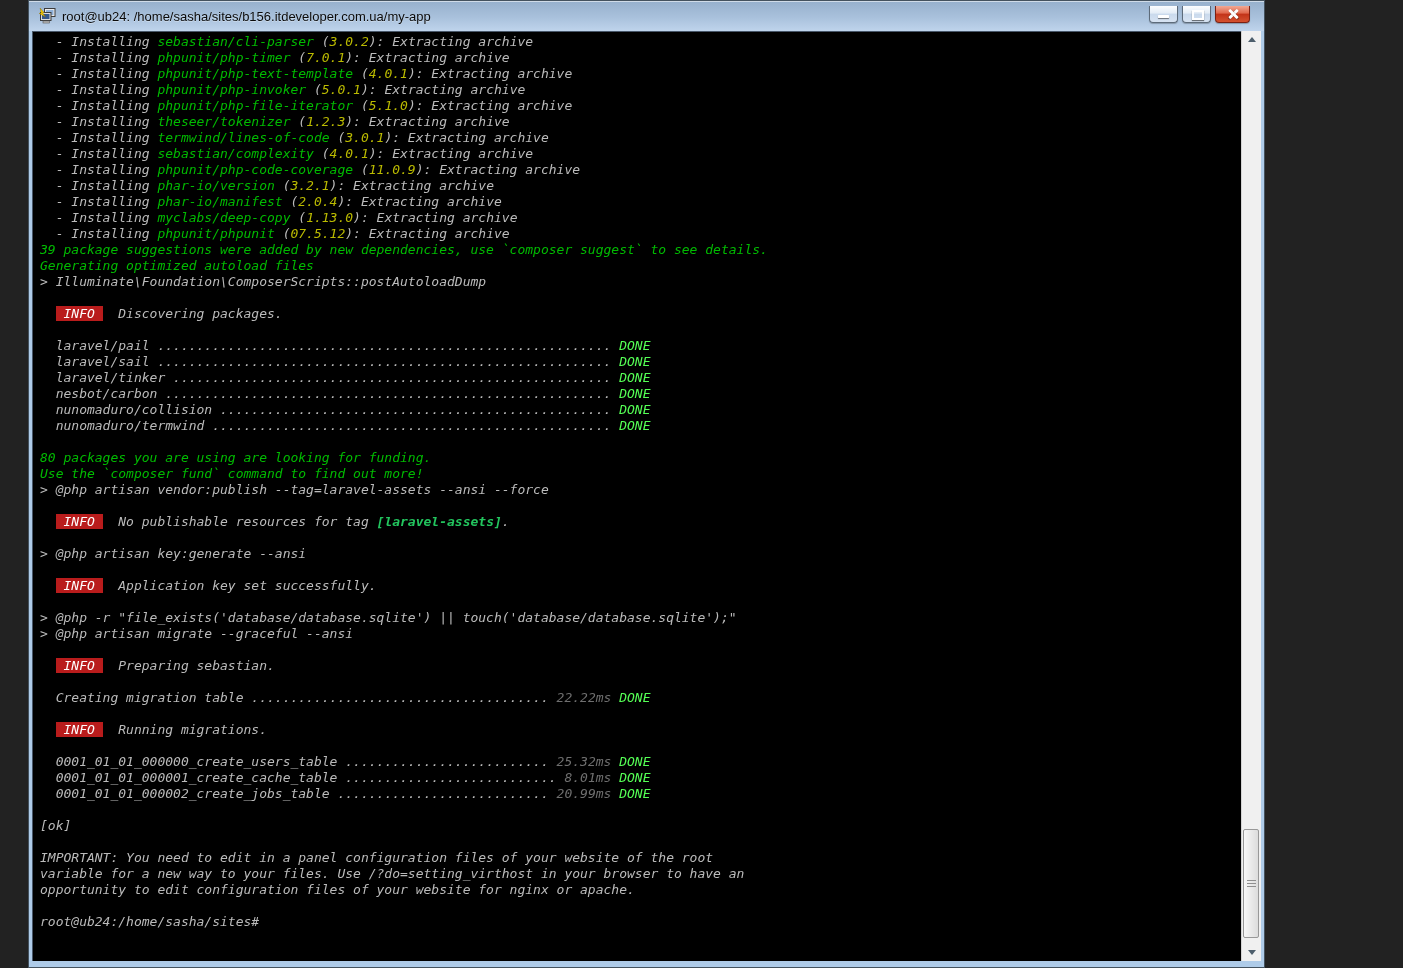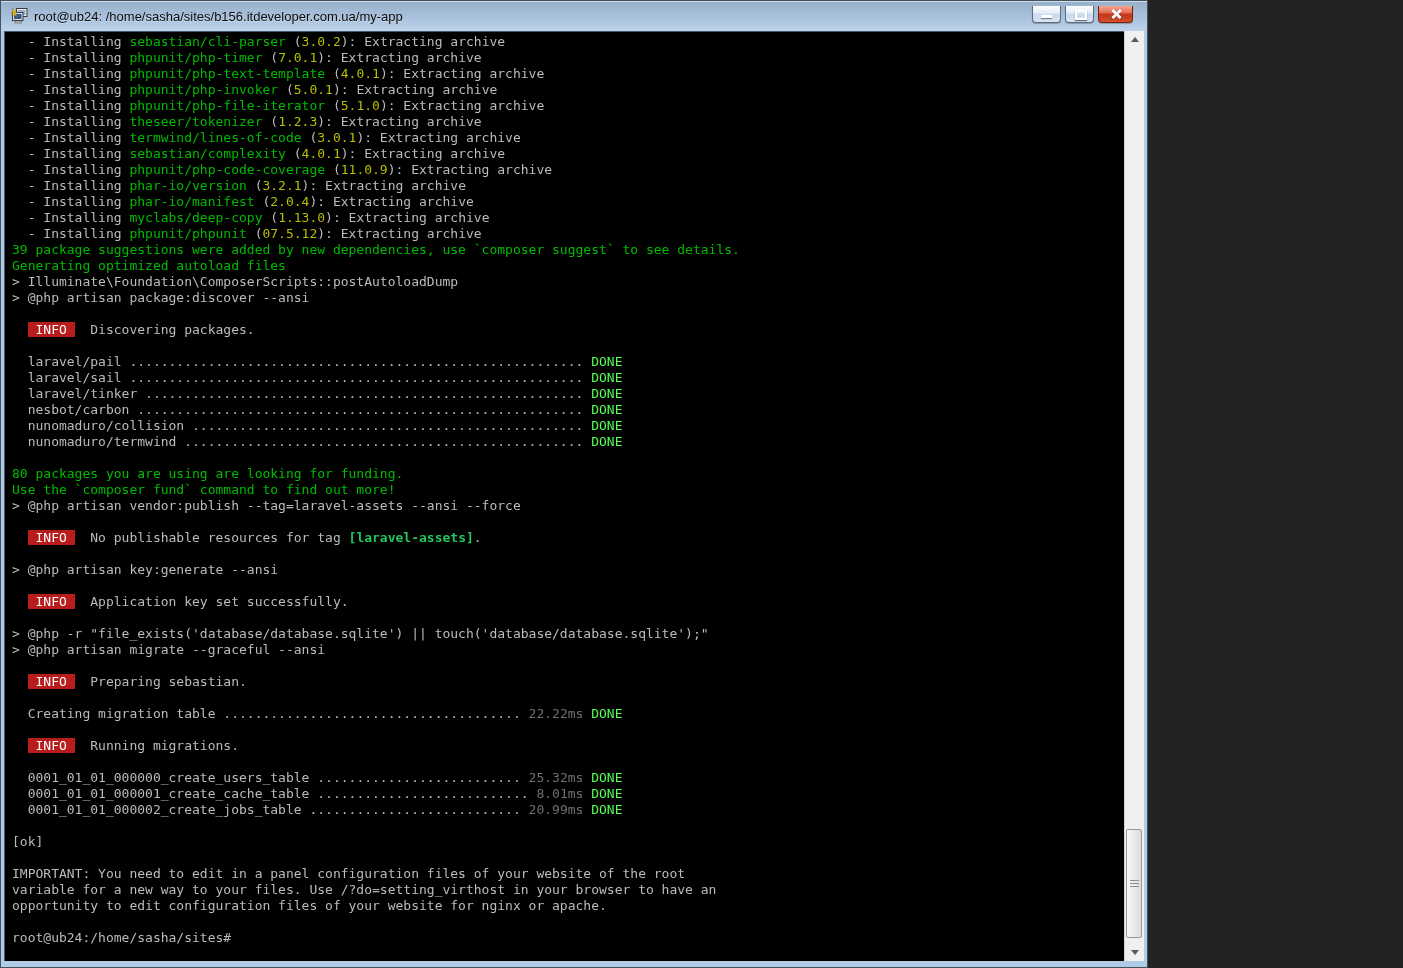--- a/index.html
+++ b/index.html
@@ -1,20 +1,21 @@
 <!DOCTYPE html>
 <html><head>
 <meta charset="utf-8">
 <style>
   html,body { margin:0; padding:0; background:#222; }
   .window {
-    position:relative; width:1148px; height:968px; box-sizing:border-box;
+    position:relative; width:1237px; height:968px; box-sizing:border-box;
     background:#aecbe8; border:1px solid #44525e;
     font-family:"Liberation Sans", sans-serif;
     overflow:hidden;
+    margin-left:28px;
   }
   
   .titlebar {
     position:absolute; top:0; left:0; right:0; height:30px; box-sizing:border-box;
     background:linear-gradient(to bottom,#96b0cc 0%, #a9c1dc 55%, #bfd4ec 100%);
     box-shadow: inset 0 1px 0 rgba(255,255,255,0.55);
     display:flex; align-items:center; padding:0 6px 0 8px;
   }
   .app-icon { width:19px; height:17px; margin-right:6px; flex:none; }
   .title-text {
@@ -53,21 +54,21 @@
   .client {
     position:absolute; top:30px; left:3px; right:3px; bottom:6px;
     background:#000; display:flex;
     box-shadow: inset 1px 1px 0 rgba(120,145,175,0.6);
   }
   .terminal {
     flex:1; overflow:hidden; padding:3px 0 0 8px;
     font-family:"DejaVu Sans Mono","Liberation Mono",monospace;
     font-size:13px; line-height:16px;
   }
-  .line { white-space:pre; height:16px; color:#bbbbbb; }
+  .line { white-space:pre; height:16px; color:#bbbbbb;font-style:italic; }
   .c-fg  { color:#bbbbbb; }
   .c-g   { color:#00bb00; }
   .c-bg  { color:#55ff55; }
   .c-y   { color:#bbbb00; }
   .c-w   { color:#22c55e; font-weight:bold; }
   .c-dim { color:#6f6f6f; }
   .c-info{ background:#b91c1c; color:#ffffff; }
 
   
   .scrollbar { width:19px; flex:none; position:relative; background:#f0f0f0; border-left:1px solid #d4d4d4; }
@@ -135,21 +136,20 @@
         <div class="line"><span class="c-fg">  - Installing </span><span class="c-g">termwind/lines-of-code</span><span class="c-fg"> (</span><span class="c-y">3.0.1</span><span class="c-fg">): Extracting archive</span></div>
         <div class="line"><span class="c-fg">  - Installing </span><span class="c-g">sebastian/complexity</span><span class="c-fg"> (</span><span class="c-y">4.0.1</span><span class="c-fg">): Extracting archive</span></div>
         <div class="line"><span class="c-fg">  - Installing </span><span class="c-g">phpunit/php-code-coverage</span><span class="c-fg"> (</span><span class="c-y">11.0.9</span><span class="c-fg">): Extracting archive</span></div>
         <div class="line"><span class="c-fg">  - Installing </span><span class="c-g">phar-io/version</span><span class="c-fg"> (</span><span class="c-y">3.2.1</span><span class="c-fg">): Extracting archive</span></div>
         <div class="line"><span class="c-fg">  - Installing </span><span class="c-g">phar-io/manifest</span><span class="c-fg"> (</span><span class="c-y">2.0.4</span><span class="c-fg">): Extracting archive</span></div>
         <div class="line"><span class="c-fg">  - Installing </span><span class="c-g">myclabs/deep-copy</span><span class="c-fg"> (</span><span class="c-y">1.13.0</span><span class="c-fg">): Extracting archive</span></div>
         <div class="line"><span class="c-fg">  - Installing </span><span class="c-g">phpunit/phpunit</span><span class="c-fg"> (</span><span class="c-y">07.5.12</span><span class="c-fg">): Extracting archive</span></div>
         <div class="line"><span class="c-g">39 package suggestions were added by new dependencies, use `composer suggest` to see details.</span></div>
         <div class="line"><span class="c-g">Generating optimized autoload files</span></div>
         <div class="line"><span class="c-fg">&gt; Illuminate\Foundation\ComposerScripts::postAutoloadDump</span></div>
-        <div class="line"><span class="c-fg">&gt; @php artisan package:discover --ansi</span></div>
         <div class="line"> </div>
         <div class="line"><span class="c-fg">  </span><span class="c-info"> INFO </span><span class="c-fg">  Discovering packages.</span></div>
         <div class="line"> </div>
         <div class="line"><span class="c-fg">  laravel/pail </span><span class="c-fg">..........................................................</span><span class="c-fg"> </span><span class="c-bg">DONE</span></div>
         <div class="line"><span class="c-fg">  laravel/sail </span><span class="c-fg">..........................................................</span><span class="c-fg"> </span><span class="c-bg">DONE</span></div>
         <div class="line"><span class="c-fg">  laravel/tinker </span><span class="c-fg">........................................................</span><span class="c-fg"> </span><span class="c-bg">DONE</span></div>
         <div class="line"><span class="c-fg">  nesbot/carbon </span><span class="c-fg">.........................................................</span><span class="c-fg"> </span><span class="c-bg">DONE</span></div>
         <div class="line"><span class="c-fg">  nunomaduro/collision </span><span class="c-fg">..................................................</span><span class="c-fg"> </span><span class="c-bg">DONE</span></div>
         <div class="line"><span class="c-fg">  nunomaduro/termwind </span><span class="c-fg">...................................................</span><span class="c-fg"> </span><span class="c-bg">DONE</span></div>
         <div class="line"> </div>

